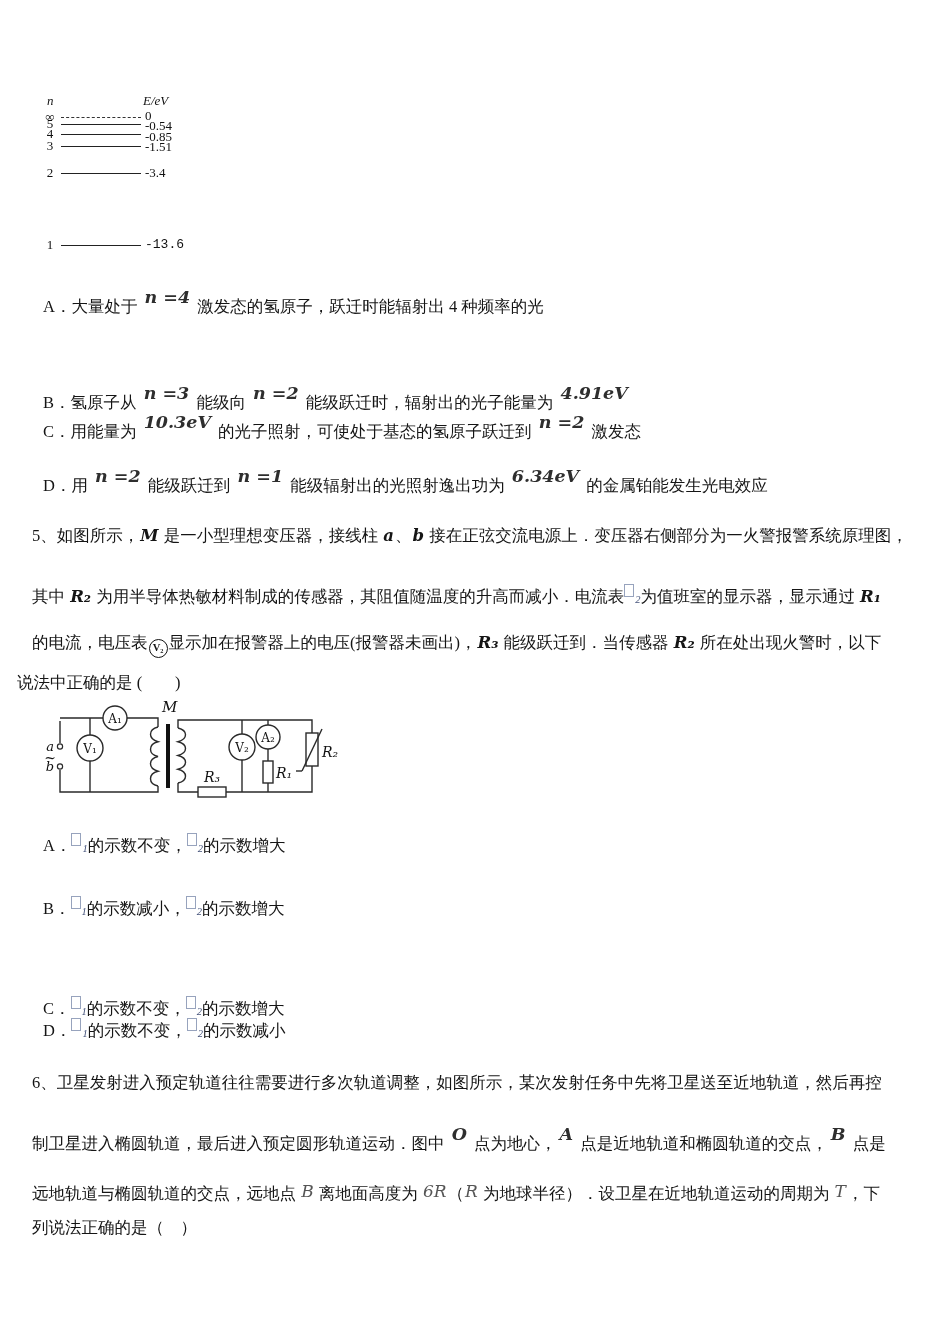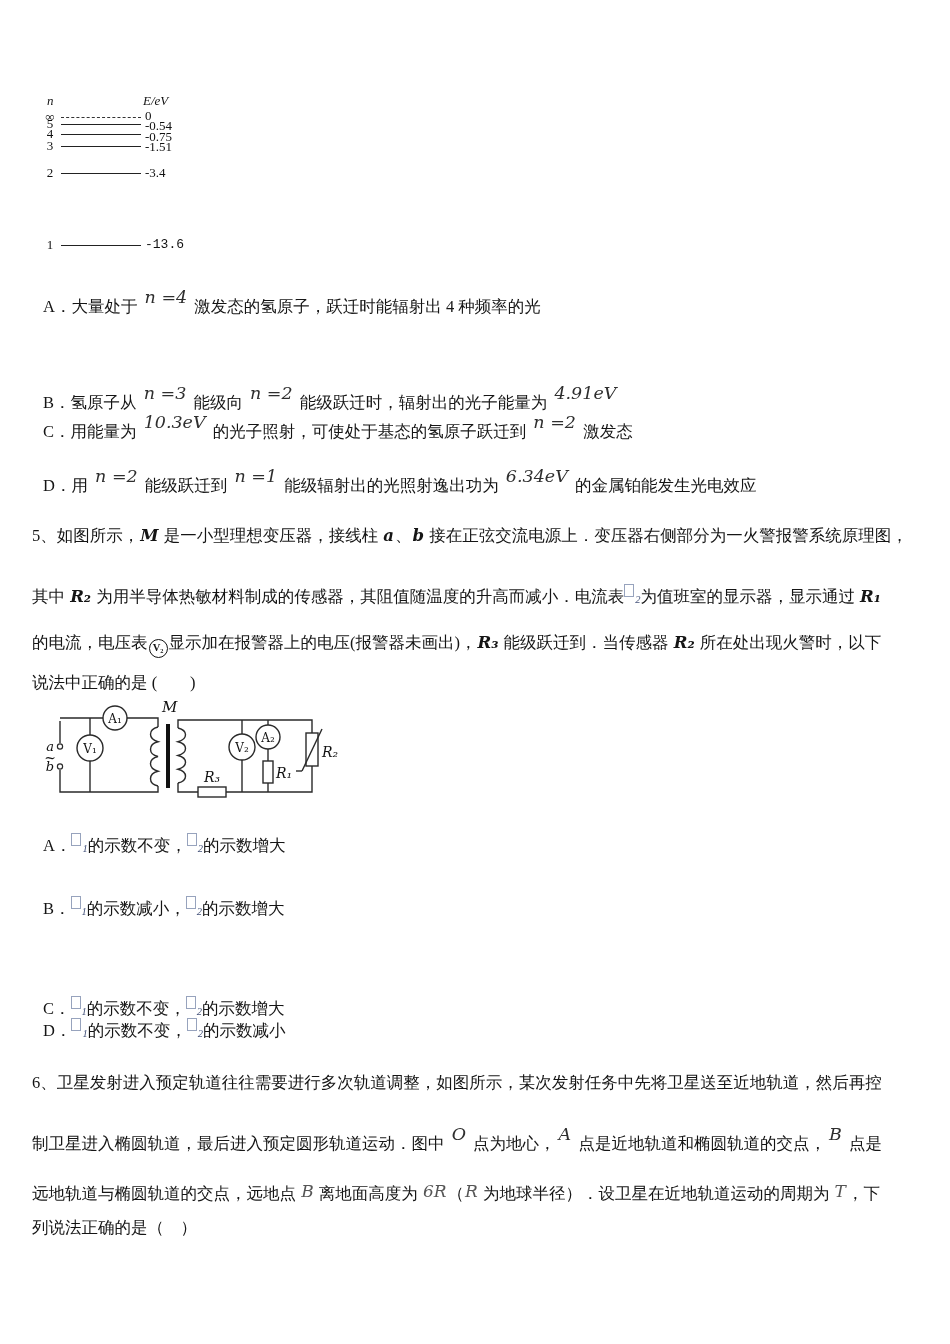--- a/index.html
+++ b/index.html
@@ -13,21 +13,21 @@
   #energy-diagram{left:43px;top:95px;width:160px;height:165px;}
   .el-header{position:absolute;top:-2px;font-size:13px;font-style:italic;color:#111;}
   .el-line{position:absolute;left:18px;width:80px;border-top:1.6px solid #222;}
   .el-line.dashed{border-top:1.6px dashed #333;}
   .el-n{position:absolute;left:0;width:14px;text-align:center;font-size:13px;color:#111;}
   .el-e{position:absolute;left:102px;font-size:13px;color:#111;}
   
   .line{position:absolute;white-space:nowrap;font-size:16.5px;font-weight:600;line-height:26px;color:#151515;}
   .seg-text{font-weight:400;}
   .seg-math{font-style:italic;font-weight:600;font-family:"DejaVu Serif","Liberation Serif",serif;padding:0 1px;}
-  .seg-raised{display:inline-block;transform:translateY(-9px);font-style:italic;font-weight:400;
+  .seg-raised{display:inline-block;transform:translateY(-9px);font-style:italic;font-weight:700;
     font-size:17.5px;color:#2e2e2e;font-family:"DejaVu Serif","Liberation Serif",serif;padding:0 3px;}
   .seg-mathlight{display:inline-block;transform:translateY(-2px);font-style:italic;font-weight:400;
     font-size:17px;color:#555;font-family:"DejaVu Serif","Liberation Serif",serif;padding:0 1px;}
   .seg-box{display:inline-block;}
   .boxglyph{display:inline-block;width:8px;height:11px;border:1px solid #97a3bd;transform:translateY(-5px);}
   .boxsub{font-style:italic;font-weight:400;font-size:10.5px;color:#44527a;margin-left:1px;position:relative;top:1px;}
   .seg-circv{display:inline-block;width:17px;height:17px;border:1.4px solid #111;border-radius:50%;
     text-align:center;line-height:15px;font-size:10.5px;font-weight:600;vertical-align:-3px;margin:0 1px;}
   
   #circuit{left:45px;top:697px;}
@@ -47,21 +47,21 @@
     <span class="el-e" style="top:13px;">0</span>
   </div>
   <div>
     <span class="el-n" style="top:21px;">5</span>
     <div class="el-line" style="top:29px;"></div>
     <span class="el-e" style="top:23px;">-0.54</span>
   </div>
   <div>
     <span class="el-n" style="top:31px;">4</span>
     <div class="el-line" style="top:39px;"></div>
-    <span class="el-e" style="top:34px;">-0.75</span>
+    <span class="el-e" style="top:34px;">-0.85</span>
   </div>
   <div>
     <span class="el-n" style="top:43px;">3</span>
     <div class="el-line" style="top:51px;"></div>
     <span class="el-e" style="top:44px;">-1.51</span>
   </div>
   <div>
     <span class="el-n" style="top:70px;">2</span>
     <div class="el-line" style="top:78px;"></div>
     <span class="el-e" style="top:70px;">-3.4</span>
@@ -74,21 +74,21 @@
 </div>
 
 <div class="line" style="left:43px;top:293px;"><span class="seg-text">A．大量处于 </span><span class="seg-raised">n =4</span><span class="seg-text"> 激发态的氢原子，跃迁时能辐射出 4 种频率的光</span></div>
 <div class="line" style="left:43px;top:353px;margin-top:36px;"><span class="seg-text">B．氢原子从 </span><span class="seg-raised">n =3</span><span class="seg-text"> 能级向 </span><span class="seg-raised">n =2</span><span class="seg-text"> 能级跃迁时，辐射出的光子能量为 </span><span class="seg-raised">4.91eV</span></div>
 <div class="line" style="left:43px;top:418px;"><span class="seg-text">C．用能量为 </span><span class="seg-raised">10.3eV</span><span class="seg-text"> 的光子照射，可使处于基态的氢原子跃迁到 </span><span class="seg-raised">n =2</span><span class="seg-text"> 激发态</span></div>
 <div class="line" style="left:43px;top:472px;"><span class="seg-text">D．用 </span><span class="seg-raised">n =2</span><span class="seg-text"> 能级跃迁到 </span><span class="seg-raised">n =1</span><span class="seg-text"> 能级辐射出的光照射逸出功为 </span><span class="seg-raised">6.34eV</span><span class="seg-text"> 的金属铂能发生光电效应</span></div>
 
 <div class="line" style="left:32px;top:523px;"><span class="seg-text">5、如图所示，</span><span class="seg-math">M</span><span class="seg-text"> 是一小型理想变压器，接线柱 </span><span class="seg-math">a</span><span class="seg-text">、</span><span class="seg-math">b</span><span class="seg-text"> 接在正弦交流电源上．变压器右侧部分为一火警报警系统原理图，</span></div>
 <div class="line" style="left:32px;top:584px;"><span class="seg-text">其中 </span><span class="seg-math">R₂</span><span class="seg-text"> 为用半导体热敏材料制成的传感器，其阻值随温度的升高而减小．电流表</span><span class="seg-box"><span class="boxglyph"></span><span class="boxsub">2</span></span><span class="seg-text">为值班室的显示器，显示通过 </span><span class="seg-math">R₁</span></div>
 <div class="line" style="left:32px;top:630px;"><span class="seg-text">的电流，电压表</span><span class="seg-circv">V₂</span><span class="seg-text">显示加在报警器上的电压(报警器未画出)，</span><span class="seg-math">R₃</span><span class="seg-text"> 能级跃迁到．当传感器 </span><span class="seg-math">R₂</span><span class="seg-text"> 所在处出现火警时，以下</span></div>
-<div class="line" style="left:32px;top:670px;"><span class="seg-text">说法中正确的是 (　　)</span></div>
+<div class="line" style="left:17px;top:670px;"><span class="seg-text">说法中正确的是 (　　)</span></div>
 
 <div id="circuit" class="abs">
   <svg width="300" height="120" viewBox="0 0 300 120">
     <g stroke="#2a2a2a" stroke-width="1.4" fill="none">
 
       <polyline points="15,24 15,46"></polyline>
       <polyline points="15,73 15,95 113,95 113,89"></polyline>
       <polyline points="15,21 113,21 113,30"></polyline>
 
       <line x1="45" y1="21" x2="45" y2="38"></line>

